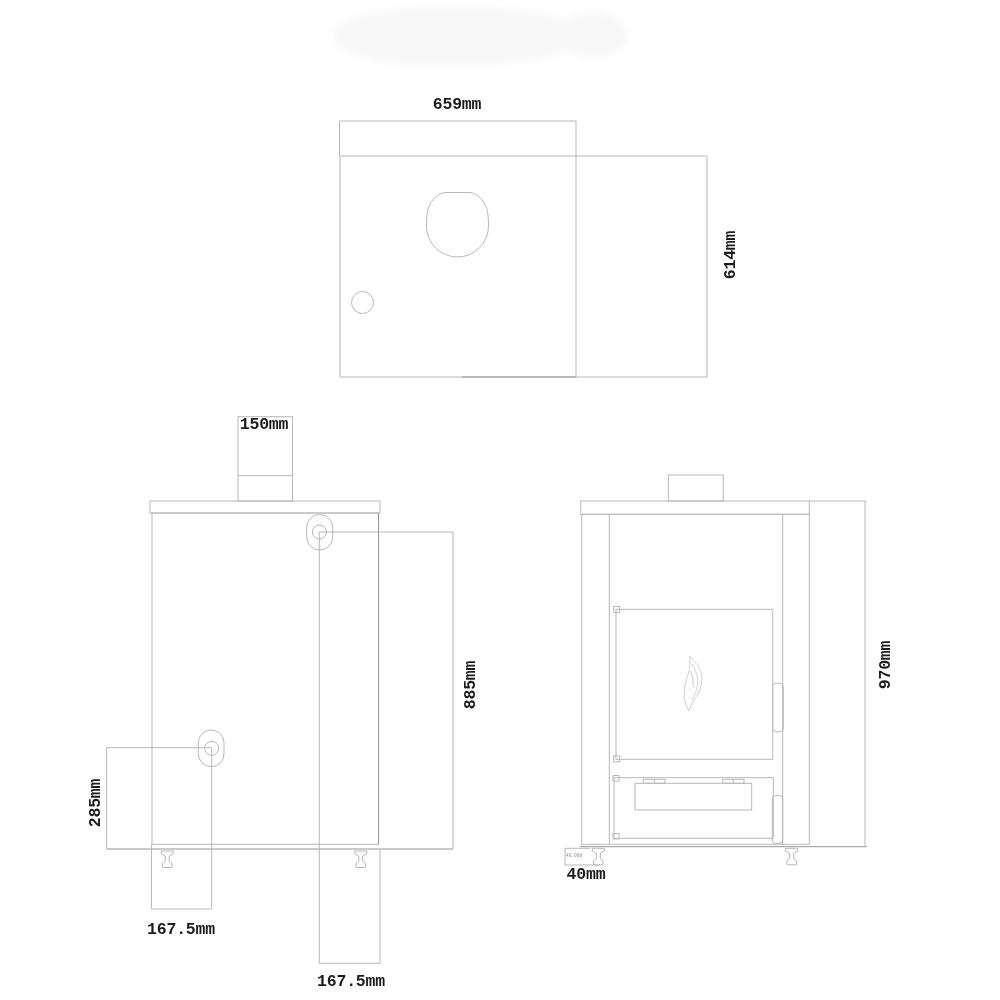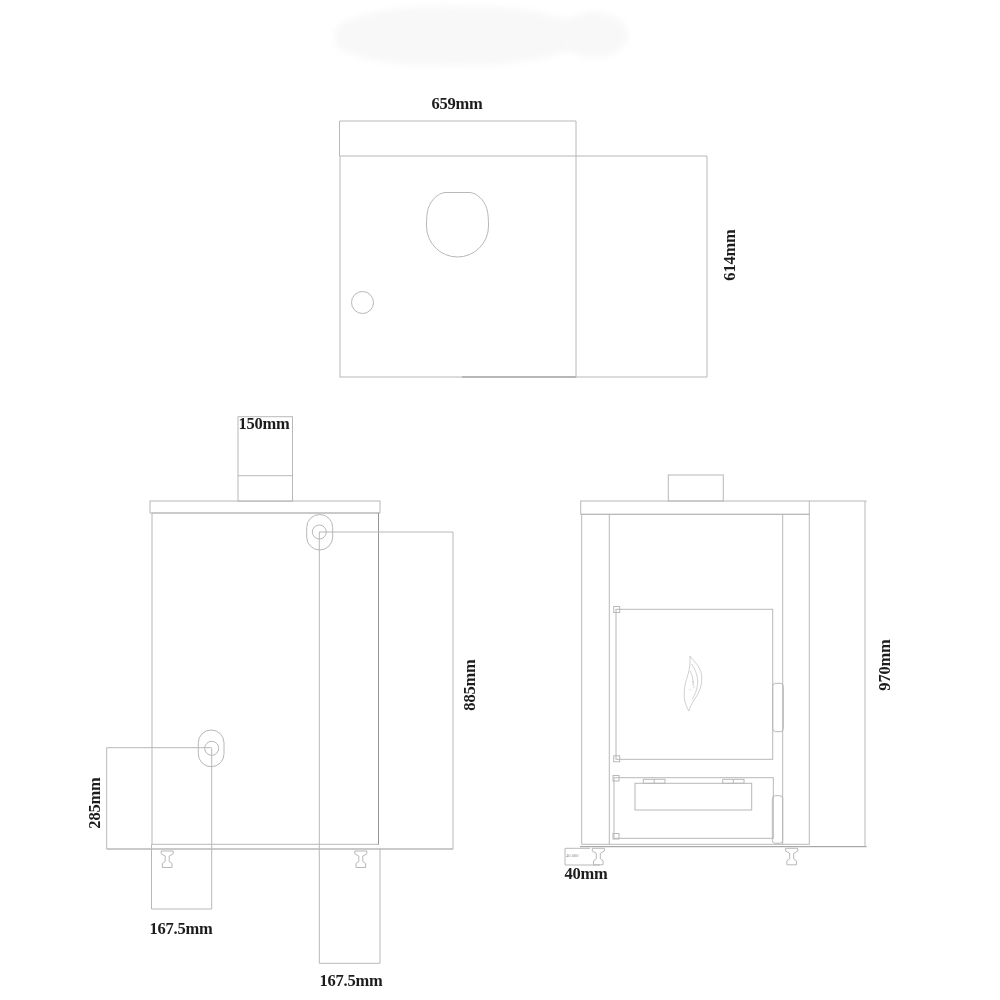--- a/index.html
+++ b/index.html
@@ -1,18 +1,18 @@
 <!DOCTYPE html>
 <html><head>
 <meta charset="utf-8">
 <style>
   html,body{margin:0;padding:0;background:#ffffff;}
   #canvas{
     position:relative;width:1000px;height:1000px;background:#ffffff;
-    font-family:Liberation Serif, serif;overflow:hidden;
+    font-family:Liberation Mono, monospace;overflow:hidden;
   }
   .blob{position:absolute;background:#f8f8f8;filter:blur(3px);}
   svg.layer{position:absolute;left:0;top:0;width:1000px;height:1000px;}
   .ln{stroke:#b8b8b8;stroke-width:1;fill:none;}
   .lnd{stroke:#949494;stroke-width:1;fill:none;}
   .lnt{stroke:#c4c4c4;stroke-width:0.8;fill:none;}
   .lbl{
     position:absolute;transform:translate(-50%,-50%);
     font-weight:bold;font-size:16.5px;letter-spacing:-0.2px;color:#1c1c1c;white-space:nowrap;
   }

